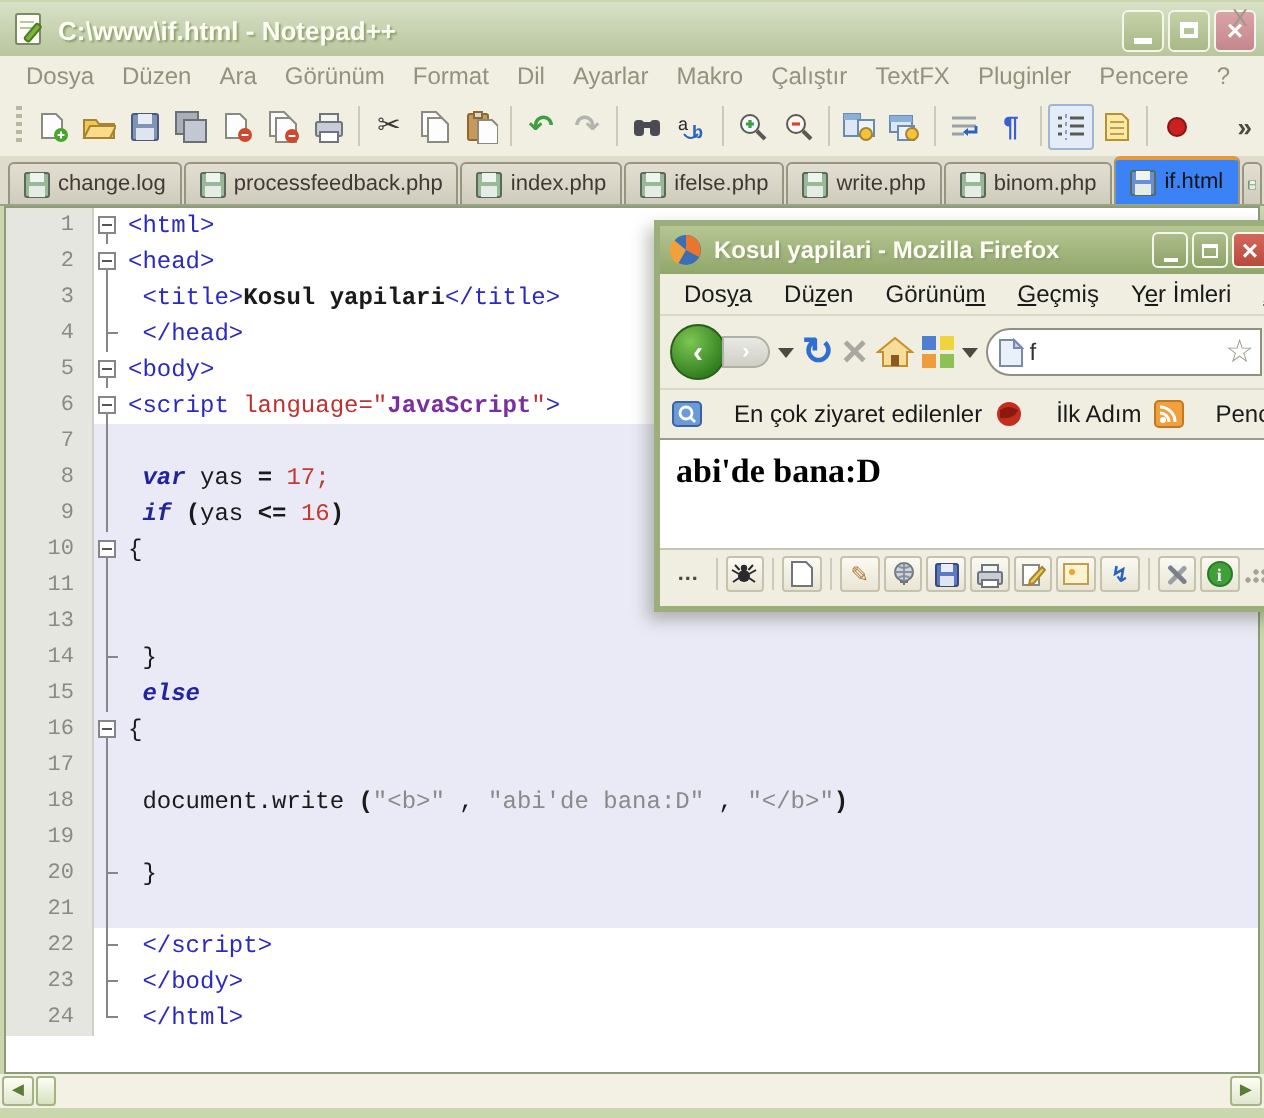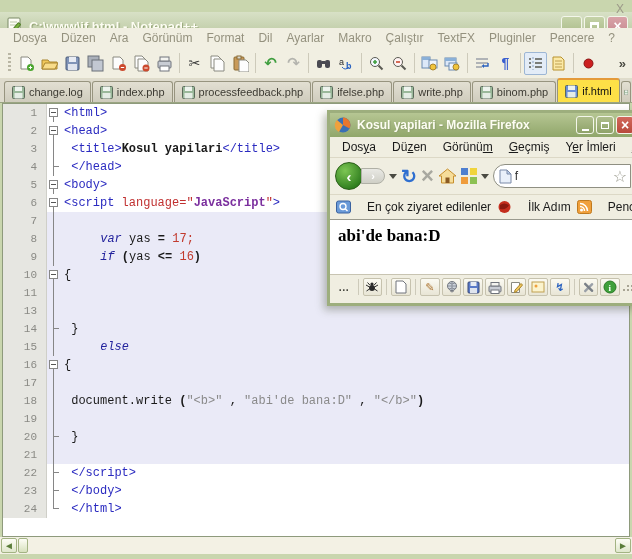--- a/index.html
+++ b/index.html
@@ -1,21 +1,21 @@
 <!DOCTYPE html>
 <html style="--jsbg: #eaeaf7; --tag: #2a2ac0; --attr: #c03030; --value: #7b2f9e; --kw: #23239d; --num: #c23b2e; --str: #8a8a8a; --active-tab-accent: #e49a3a; --npp-title-green: #b7c59c; --ff-title-green: #90a66a; --close-red: #b84a3c; --toolbar-beige: #f1efe2;"><head>
 <meta charset="utf-8">
 <style>
   * { margin:0; padding:0; box-sizing:border-box; }
   html,body { width:632px; height:559px; overflow:hidden; background:#c9d6ae; }
   body { font-family:"Liberation Sans", sans-serif; position:relative; }
   .screen { position:absolute; inset:0; }
 
   
-  .npp-titlebar { position:absolute; left:0; top:12px; width:632px; height:28px;
+  .npp-titlebar { position:absolute; left:0; top:1px; width:632px; height:28px;
     background:linear-gradient(#d8e1c6,#b7c59c); display:flex; align-items:center; padding:0 4px; }
   .app-icon16 { width:18px; height:18px; margin:0 5px 0 2px; flex:0 0 auto; }
   .title-text { color:#fdfdf3; font-weight:bold; font-size:13px; text-shadow:1px 1px 1px #8fa070; flex:1;
     white-space:nowrap; overflow:hidden; }
   .win-buttons { display:flex; gap:2px; }
   .wbtn { width:21px; height:21px; border:1px solid #f3f6ea; border-radius:3px;
     display:flex; align-items:center; justify-content:center; color:#fff; font-weight:bold; }
   .wbtn.min, .wbtn.max { background:linear-gradient(#c5d2a8,#a8b986); }
   .wbtn.close { background:linear-gradient(#d9a3a8,#c4868d); }
   .ff .wbtn.min, .ff .wbtn.max { background:linear-gradient(#aebd8b,#8fa369); }
@@ -36,41 +36,41 @@
   .tb-btn { width:23px; height:23px; display:flex; align-items:center; justify-content:center; border:1px solid transparent; }
   .tb-btn.pressed { background:#e3ecf7; border:1px solid #9db6d4; border-radius:2px; }
   .tb-sep { width:1px; height:20px; background:#cdcaba; margin:0 3px; }
   .tb-overflow { margin-left:auto; margin-right:6px; font-weight:bold; color:#4a4a42; font-size:13px; }
 
   .npp-tabbar { position:absolute; left:0; top:79px; width:632px; height:24px; background:#dedbcd;
     border-bottom:1px solid #9aa582; display:flex; align-items:flex-end; padding-left:4px; }
   .tab { height:21px; display:flex; align-items:center; gap:4px; padding:0 7px; font-size:11px; color:#3c3a32;
     background:linear-gradient(#e2dfd2,#cfccbd); border:1px solid #97947f; border-bottom:none;
     border-radius:3px 3px 0 0; margin-right:1px; white-space:nowrap; }
-  .tab.active { height:24px; background:#fde047; border-top:2px solid #e49a3a; font-size:11px; color:#111; }
+  .tab.active { height:24px; background:#3b82f6; border-top:2px solid #e49a3a; font-size:11px; color:#111; }
   .tab.partial { width:12px; overflow:hidden; padding:0 2px; }
 
   
   .editor { position:absolute; left:2px; top:103px; width:628px; height:434px; background:#fff;
     border:1px solid #8e9a7c; overflow:hidden;
     font-family:"Liberation Mono","DejaVu Sans Mono",monospace; font-size:12px; }
   .row { display:flex; height:18px; line-height:18px; }
   .row .ln { width:44px; flex:0 0 44px; background:#e6e6e1; color:#8a8a85; text-align:right;
     padding-right:9px; font-size:11px; border-right:1px solid #cfcfc8; }
   .row .fold { width:14px; flex:0 0 14px; position:relative; }
   .row .code { flex:1; white-space:pre; padding-left:3px; color:#1a1a1a; }
   .row.z-js .fold, .row.z-js .code { background:var(--jsbg); }
   .fv { position:absolute; left:6px; width:1px; background:#868686; }
   .fh { position:absolute; top:8px; height:1px; background:#868686; }
   .fbox { position:absolute; left:2px; top:4px; width:9px; height:9px; background:#fff; border:1px solid #868686; }
   .fbox::after { content:""; position:absolute; left:1px; top:3px; width:5px; height:1px; background:#555; }
   .tk-tag   { color:var(--tag); }
   .tk-attr  { color:var(--attr); }
   .tk-value { color:var(--value); font-weight:bold;text-align:right; }
-  .tk-kw    { color:var(--kw); font-weight:normal; font-style:italic;margin-left:29px; }
+  .tk-kw    { color:var(--kw); font-weight:bold; font-style:italic; }
   .tk-num   { color:var(--num); }
   .tk-str   { color:var(--str); }
   .tk-op    { font-weight:bold; }
   .tk-bold  { font-weight:bold; }
 
   .hscroll { position:absolute; left:0; top:537px; width:632px; height:17px; background:#f3f1e4;
     display:flex; align-items:center; }
   .sc-btn { width:16px; height:15px; margin:0 1px; background:linear-gradient(#fdfdf6,#dfe7cc);
     border:1px solid #a3b383; border-radius:2px; color:#5a7d3a; font-size:10px; font-weight:bold;
     display:flex; align-items:center; justify-content:center; }
@@ -336,31 +336,31 @@
         <span>change.log</span>
       </div>
       <div class="tab">
         <span>
           <svg width="13" height="13" viewBox="0 0 13 13">
             <rect x="0.5" y="0.5" width="12" height="12" rx="1" fill="#9ab89a" stroke="#5a6a5a"></rect>
             <rect x="3" y="0.5" width="7" height="4.5" fill="#eef4ee"></rect>
             <rect x="2.5" y="7" width="8" height="5.5" fill="#e4ece4"></rect>
           </svg>
         </span>
-        <span>index.php</span>
+        <span>processfeedback.php</span>
       </div>
       <div class="tab">
         <span>
           <svg width="13" height="13" viewBox="0 0 13 13">
             <rect x="0.5" y="0.5" width="12" height="12" rx="1" fill="#9ab89a" stroke="#5a6a5a"></rect>
             <rect x="3" y="0.5" width="7" height="4.5" fill="#eef4ee"></rect>
             <rect x="2.5" y="7" width="8" height="5.5" fill="#e4ece4"></rect>
           </svg>
         </span>
-        <span>processfeedback.php</span>
+        <span>index.php</span>
       </div>
       <div class="tab">
         <span>
           <svg width="13" height="13" viewBox="0 0 13 13">
             <rect x="0.5" y="0.5" width="12" height="12" rx="1" fill="#9ab89a" stroke="#5a6a5a"></rect>
             <rect x="3" y="0.5" width="7" height="4.5" fill="#eef4ee"></rect>
             <rect x="2.5" y="7" width="8" height="5.5" fill="#e4ece4"></rect>
           </svg>
         </span>
         <span>ifelse.php</span>

